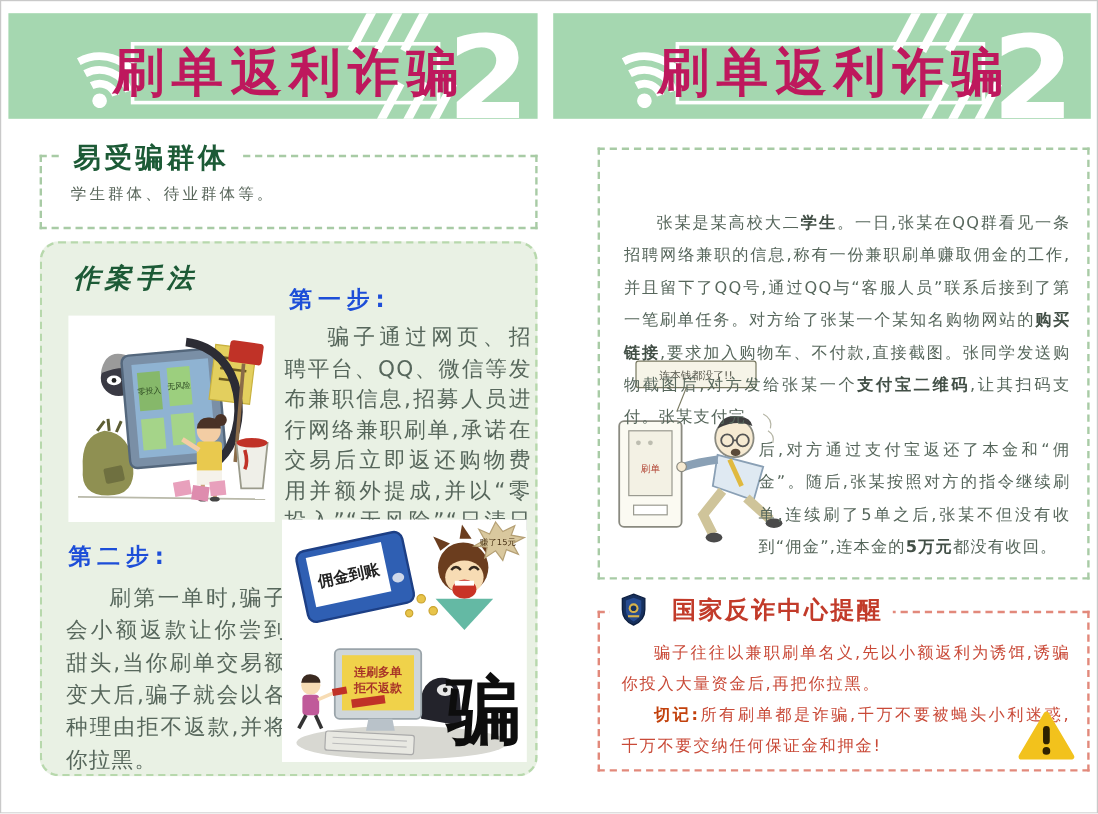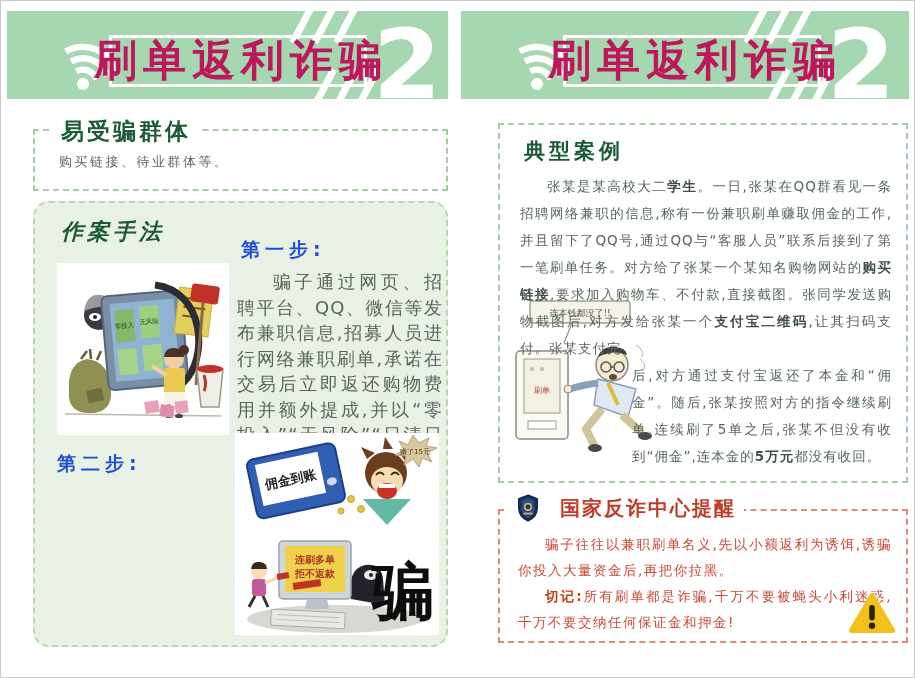--- a/index.html
+++ b/index.html
@@ -113,21 +113,21 @@
         <span class="banner-title">刷单返利诈骗</span>
       </div>
       <span class="num2a">2</span>
     </header>
     <div class="num2-lower">
       <span class="num2b">2</span>
     </div>
 
     <div class="dash-green victims">
       <h2 class="tab-title">易受骗群体</h2>
-      <p class="victims-text">购买链接、待业群体等。</p>
+      <p class="victims-text">学生群体、待业群体等。</p>
     </div>
 
     <div class="method">
       <h2 class="method-title">作案手法</h2>
 
       <div class="illus illus1">
         <svg viewBox="0 0 172 172" width="172" height="172">
           <line x1="8" y1="151" x2="164" y2="153" stroke="#b9b9a9" stroke-width="1.5"></line>
           <g>
             <path d="M12 128 Q10 100 30 96 Q52 98 54 126 Q56 150 33 150 Q10 150 12 128 Z" fill="#8f9052"></path>
@@ -182,20 +182,21 @@
             <rect x="103" y="142" width="14" height="12" fill="#de8cae" transform="rotate(8 110 148)"></rect>
             <rect x="118" y="138" width="13" height="12" fill="#e8a0bc" transform="rotate(-6 124 144)"></rect>
           </g>
         </svg>
       </div>
 
       <h3 class="step-h step1-h">第一步:</h3>
       <p class="step-p step1-p">骗子通过网页、招聘平台、QQ、微信等发布兼职信息,招募人员进行网络兼职刷单,承诺在交易后立即返还购物费用并额外提成,并以“零投入”“无风险”“日清日结”等方式诱骗你。</p>
 
       <h3 class="step-h step2-h">第二步:</h3>
+      <p class="step-p step2-p">刷第一单时,骗子会小额返款让你尝到甜头,当你刷单交易额变大后,骗子就会以各种理由拒不返款,并将你拉黑。</p>
 
       <div class="illus illus2">
         <svg viewBox="0 0 204 202" width="204" height="202">
           <g>
             <g transform="rotate(-12 60 48)">
               <rect x="16" y="18" width="90" height="60" rx="7" fill="#2f5fb3" stroke="#1d3f85" stroke-width="2"></rect>
               <rect x="24" y="24" width="64" height="42" fill="#ffffff"></rect>
               <text x="56" y="50" font-size="13" font-weight="bold" fill="#222" text-anchor="middle">佣金到账</text>
               <ellipse cx="96" cy="56" rx="5" ry="4" fill="#cfd8ea"></ellipse>
             </g>
@@ -272,21 +273,20 @@
       <div class="title-frame">
         <span class="banner-title">刷单返利诈骗</span>
       </div>
       <span class="num2a">2</span>
     </header>
     <div class="num2-lower">
       <span class="num2b">2</span>
     </div>
 
     <div class="dash-green case-box">
-      <h2 class="case-title">典型案例</h2>
 
       <div class="case-illus">
         <svg viewBox="0 0 152 186" width="152" height="186">
           <g>
             <rect x="24" y="8" width="100" height="22" rx="2" fill="#f6f4e8" stroke="#77775f"></rect>
             <text x="74" y="23" font-size="9" fill="#55554a" text-anchor="middle">连本钱都没了!!</text>
             <path d="M66 30 L58 50" stroke="#77775f" fill="none"></path>
           </g>
           <g>
             <rect x="10" y="58" width="52" height="88" rx="4" fill="#fbfaf2" stroke="#8a8a80" stroke-width="1.5"></rect>

